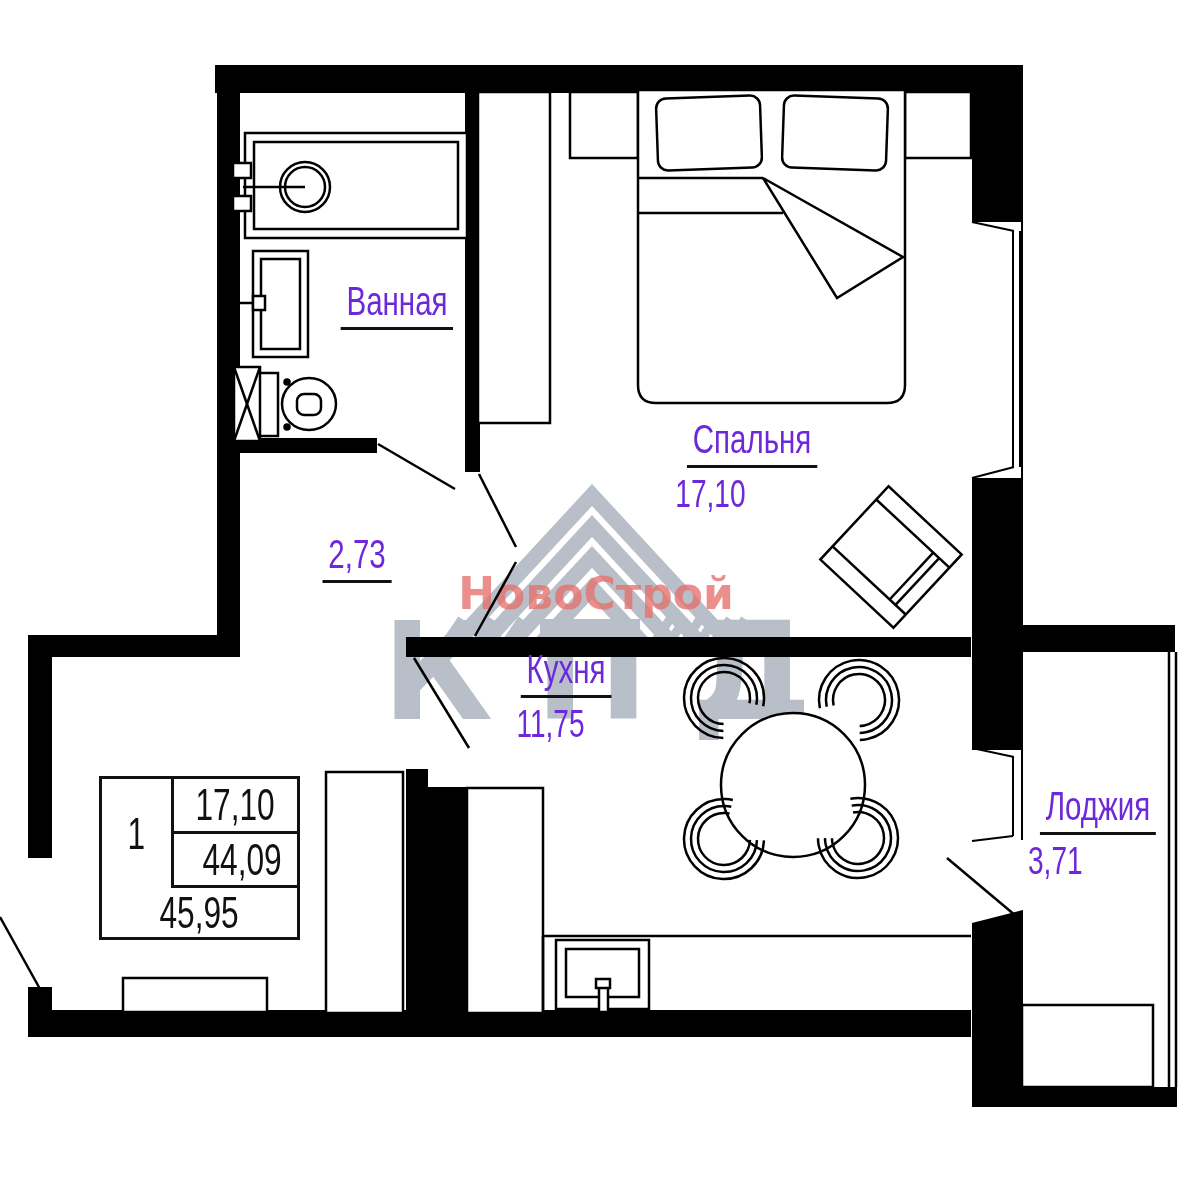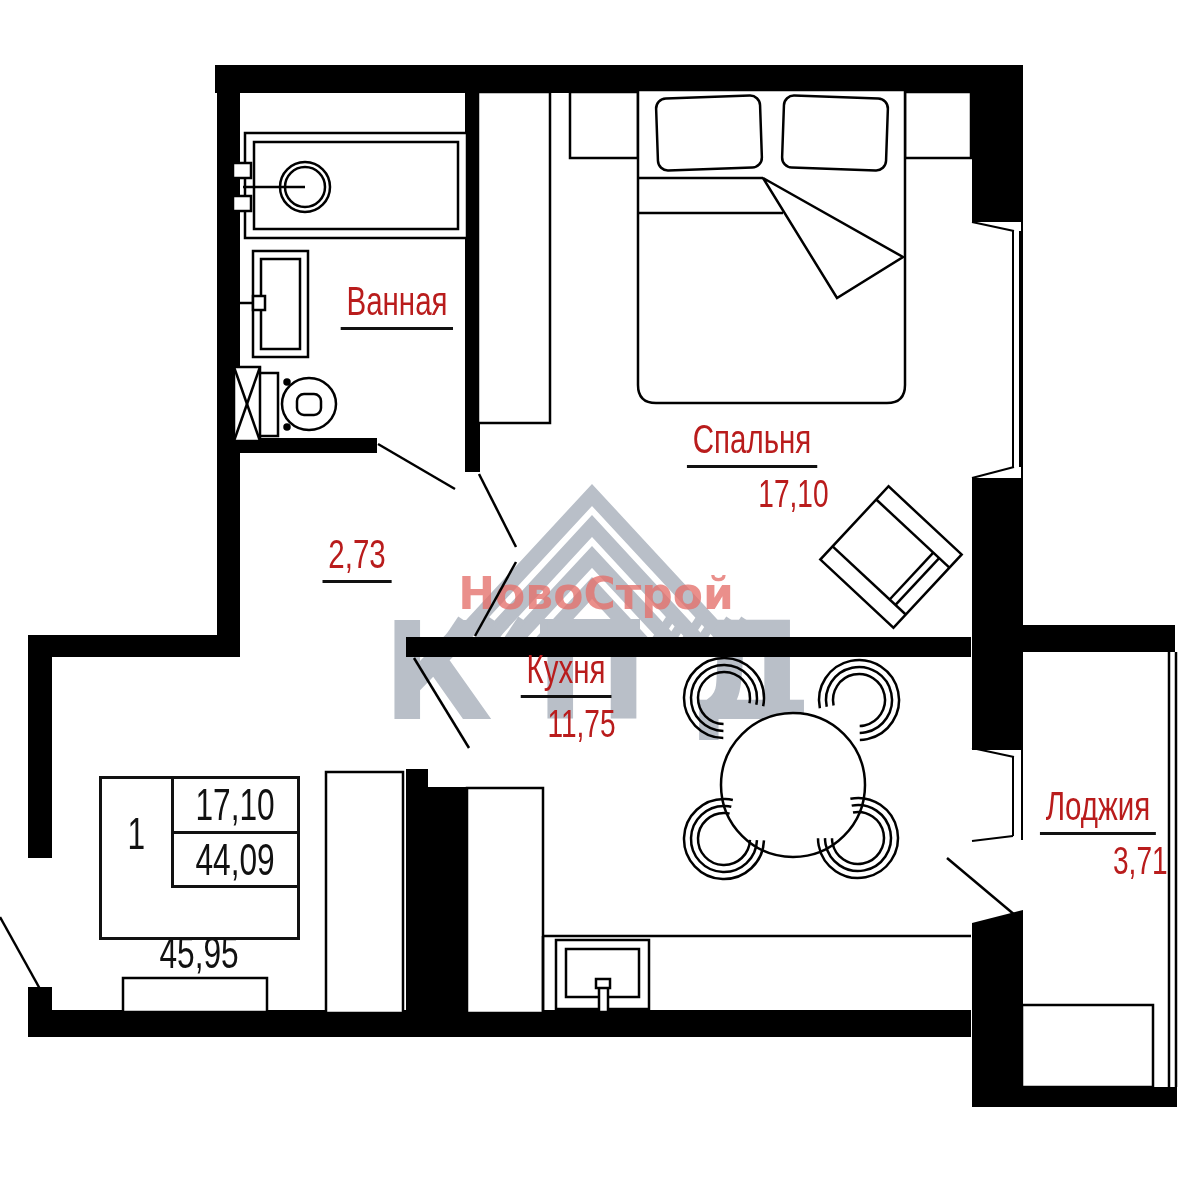--- a/index.html
+++ b/index.html
@@ -2,34 +2,34 @@
 <html><head>
 <meta charset="utf-8">
 <style>
   html,body{margin:0;padding:0;background:#fff;}
   .canvas{
     position:relative;width:1200px;height:1200px;background:#ffffff;overflow:hidden;
     font-family:"Liberation Sans",sans-serif;
   }
   .canvas svg{position:absolute;left:0;top:0;}
   
-  .room-label{position:absolute;transform:translateX(-50%);text-align:right;color:#b91c1c;line-height:1.05;}
+  .room-label{position:absolute;transform:translateX(-50%);text-align:left;color:#6d28d9;line-height:1.05;}
   .rl-name span{display:inline-block;transform:scaleX(.72);transform-origin:center bottom;
     font-size:41px;border-bottom:3px solid #111;padding:0 8px 4px;white-space:nowrap;}
   .rl-value span{display:inline-block;transform:scaleX(.72);transform-origin:center top;
     font-size:39px;margin-top:6px;white-space:nowrap;}
   
   .spec-table{position:absolute;left:99px;top:776px;width:201px;height:164px;
     border:3px solid #111;box-sizing:border-box;background:#fff;}
   .spec-cell{position:absolute;box-sizing:border-box;display:flex;align-items:center;justify-content:center;color:#111;}
   .spec-cell span{display:inline-block;transform:scaleX(.72);font-size:44px;white-space:nowrap;}
   .cell-rooms{left:0;top:0;width:72px;height:109px;border-right:3px solid #111;}
   .cell-living{left:72px;top:0;width:123px;height:55px;border-bottom:3px solid #111;}
-  .cell-apart{left:72px;top:55px;width:123px;height:54px;border-bottom:3px solid #111;}
-  .cell-total{left:0;top:109px;width:195px;height:49px;margin-top:40px;}
+  .cell-apart{left:72px;top:55px;width:123px;height:54px;border-bottom:3px solid #111;justify-content:flex-end;}
+  .cell-total{left:0;top:109px;width:195px;height:49px;}
 </style>
 </head>
 <body>
 
 <div class="canvas">
 
   <svg width="1200" height="1200" viewBox="0 0 1200 1200">
     <g stroke="#b9bfc8" stroke-width="15" fill="none">
       <polyline points="455,643 592,495 729,643"></polyline>
       <polyline points="484,643 592,526 700,643"></polyline>

